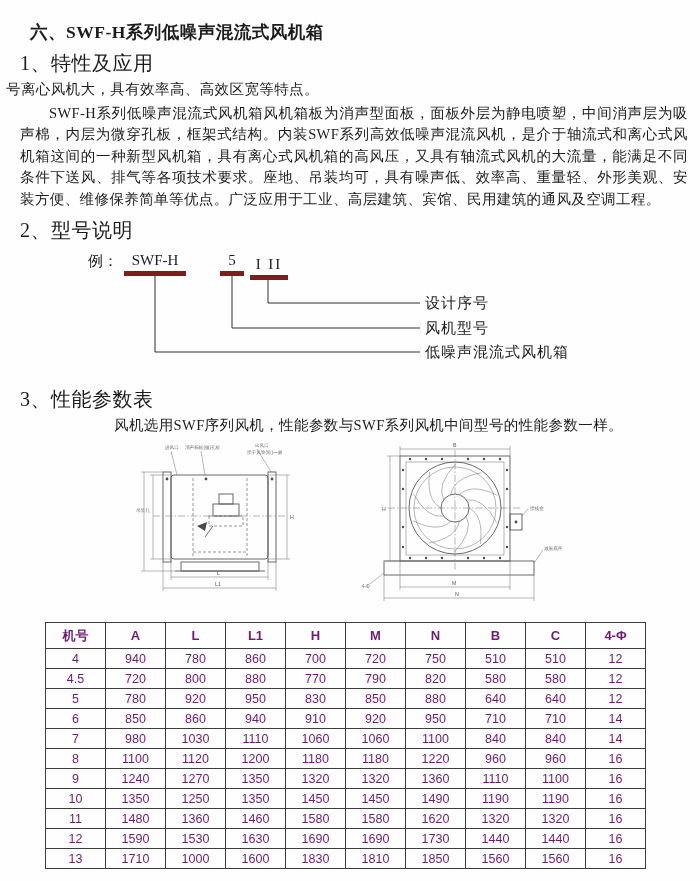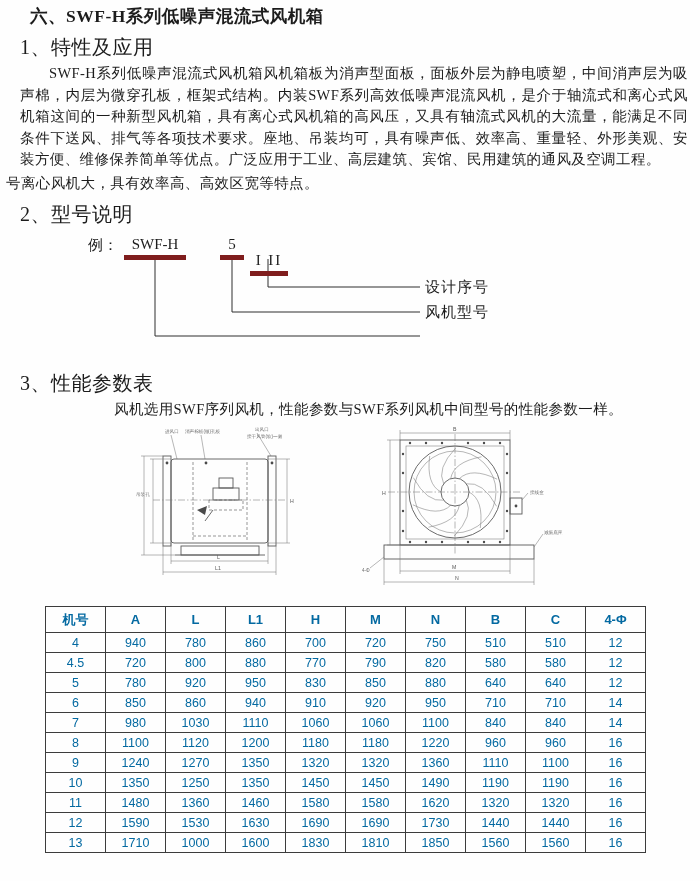--- a/index.html
+++ b/index.html
@@ -7,21 +7,21 @@
     width:700px;height:881px;
     background:#ffffff;
     color:#1c1c1c;
     font-family:"Liberation Serif", serif;
     overflow:hidden;
     position:relative;
   }
   .page{position:absolute;inset:0;background:#fefefe;}
   .doc-title{
     font-size:17.5px;font-weight:bold;
-    margin:4px 14px 4px 30px;
+    margin:20px 14px 4px 30px;
     letter-spacing:0.5px;
   }
   .sec-heading{
     font-size:20px;
     margin:6px 14px 2px 20px;
     letter-spacing:0.5px;
   }
   .body-para{
     font-size:14.5px;line-height:21.6px;
     margin:2px 12px 0 20px;
@@ -56,57 +56,58 @@
   .dwg-dot{fill:#4a4a4a;stroke:none;}
   .dwg-anno{font-family:"Liberation Sans",sans-serif;font-size:4.6px;fill:#6f6f6f;}
   .dwg-dim{font-family:"Liberation Sans",sans-serif;font-size:5.2px;fill:#5a5a5a;}
 
   
   .spec-table{
     border-collapse:collapse;
     margin:10px 12px 0 45px;
     font-family:"Liberation Sans", sans-serif;
     font-size:12.5px;
-    color:#0369a1;
+    color:#701a75;
   }
   .spec-table th,.spec-table td{
     border:1.2px solid #3c3c3c;
     width:59px;
     height:19px;
     text-align:center;
     padding:0;
     font-weight:normal;
   }
   .spec-table th{height:25px;font-weight:bold;font-size:13px;}
 </style>
 </head>
 <body>
 
 <div class="page">
 
   <div class="doc-title">六、SWF-H系列低噪声混流式风机箱</div>
 
   <div class="sec-heading">1、特性及应用</div>
+  <p class="body-para no-indent">号离心风机大，具有效率高、高效区宽等特点。</p>
   <p class="body-para">SWF-H系列低噪声混流式风机箱风机箱板为消声型面板，面板外层为静电喷塑，中间消声层为吸声棉，内层为微穿孔板，框架式结构。内装SWF系列高效低噪声混流风机，是介于轴流式和离心式风机箱这间的一种新型风机箱，具有离心式风机箱的高风压，又具有轴流式风机的大流量，能满足不同条件下送风、排气等各项技术要求。座地、吊装均可，具有噪声低、效率高、重量轻、外形美观、安装方便、维修保养简单等优点。广泛应用于工业、高层建筑、宾馆、民用建筑的通风及空调工程。</p>
-  <p class="body-para no-indent">号离心风机大，具有效率高、高效区宽等特点。</p>
 
   <div class="sec-heading">2、型号说明</div>
 
   <div class="model-diagram">
     <svg class="md-lines" width="700" height="132" viewBox="0 0 700 132">
       <path d="M155,27 V104 H420" stroke="#2e2e2e" stroke-width="1" fill="none"></path>
       <path d="M232,27 V80 H420" stroke="#2e2e2e" stroke-width="1" fill="none"></path>
       <path d="M268,27 V55 H420" stroke="#2e2e2e" stroke-width="1" fill="none"></path>
     </svg>
     <span class="md-abs" style="left:88px;top:4px;">例：</span>
     <span class="md-abs md-part" style="left:124px;top:4px;width:62px;">SWF-H</span>
     <span class="md-abs md-part" style="left:220px;top:4px;width:24px;">5</span>
-    <span class="md-abs md-part" style="left:250px;top:20px;width:38px;letter-spacing:2px;">I II</span>
+    <span class="md-abs md-part" style="left:250px;top:8px;width:38px;letter-spacing:2px;">I II</span>
     <span class="md-abs md-callout" style="left:425px;top:46px;">设计序号</span>
     <span class="md-abs md-callout" style="left:425px;top:71px;">风机型号</span>
+    <span class="md-abs md-callout" style="left:425px;top:95px;">低噪声混流式风机箱</span>
   </div>
 
   <div class="sec-heading">3、性能参数表</div>
   <p class="body-para single">风机选用SWF序列风机，性能参数与SWF系列风机中间型号的性能参数一样。</p>
 
 
   <div class="drawings">
 
     <svg style="left:135px;top:2px;" width="180" height="168" viewBox="0 0 180 168">
 

